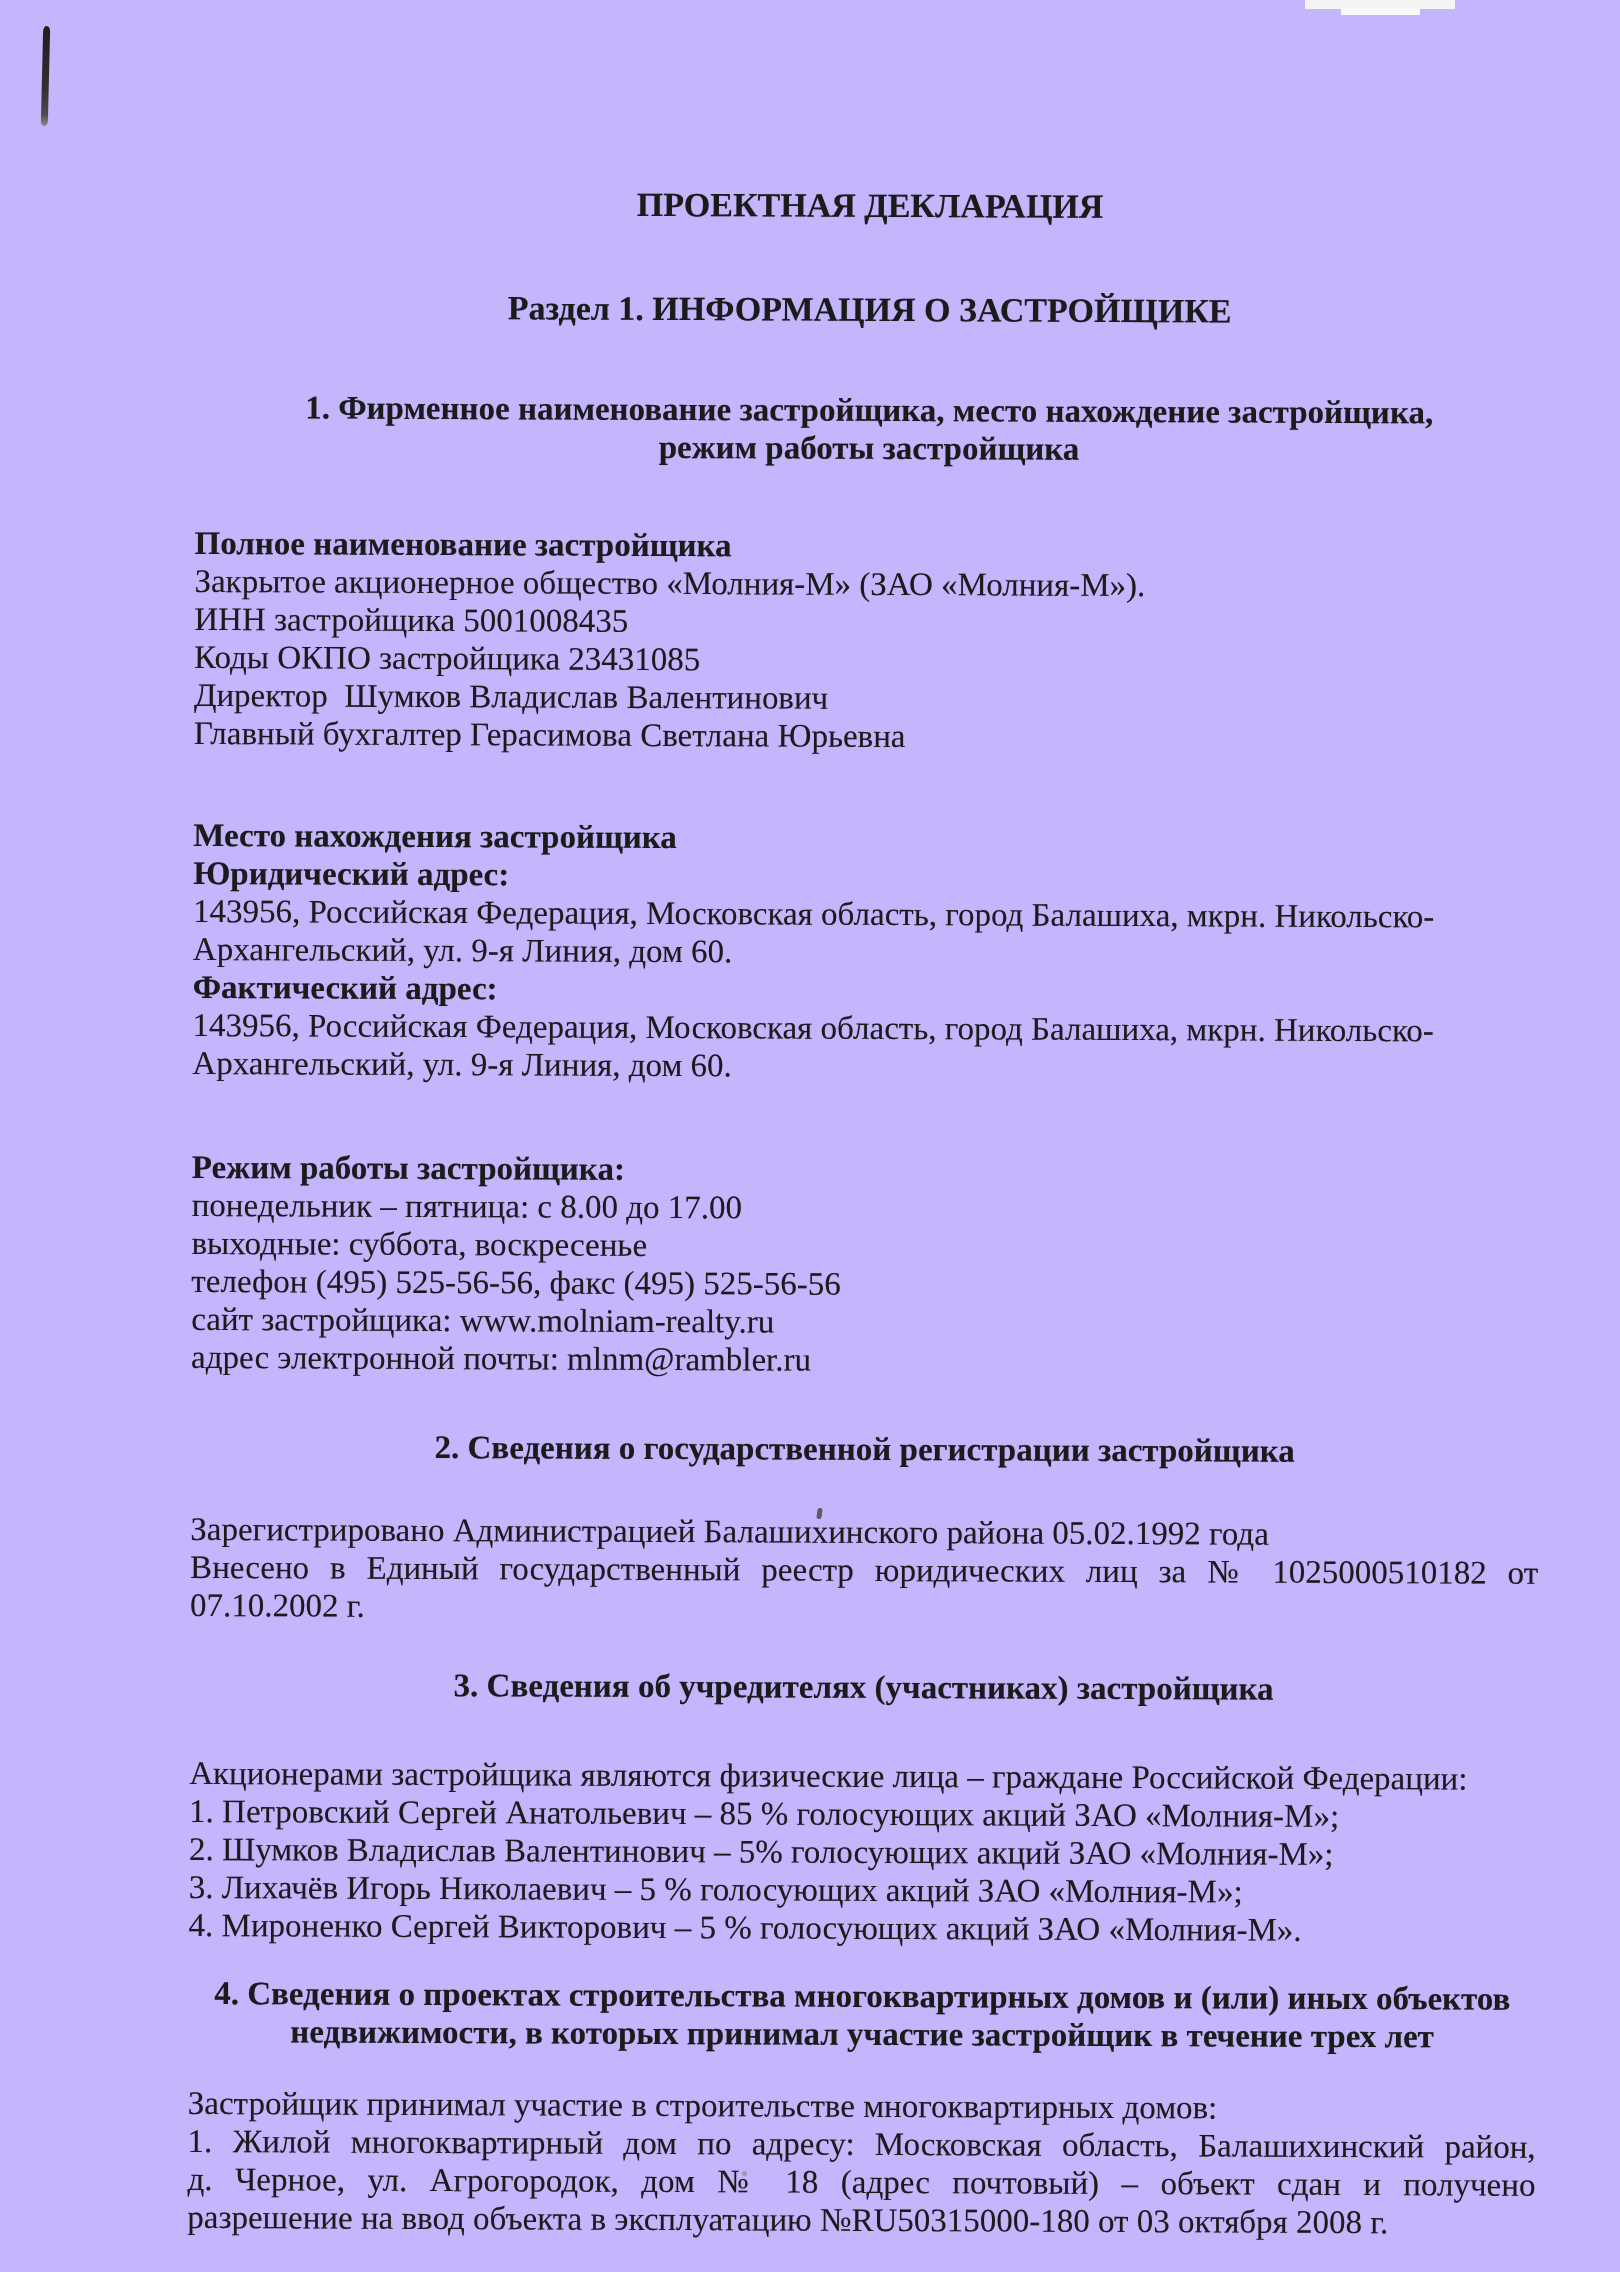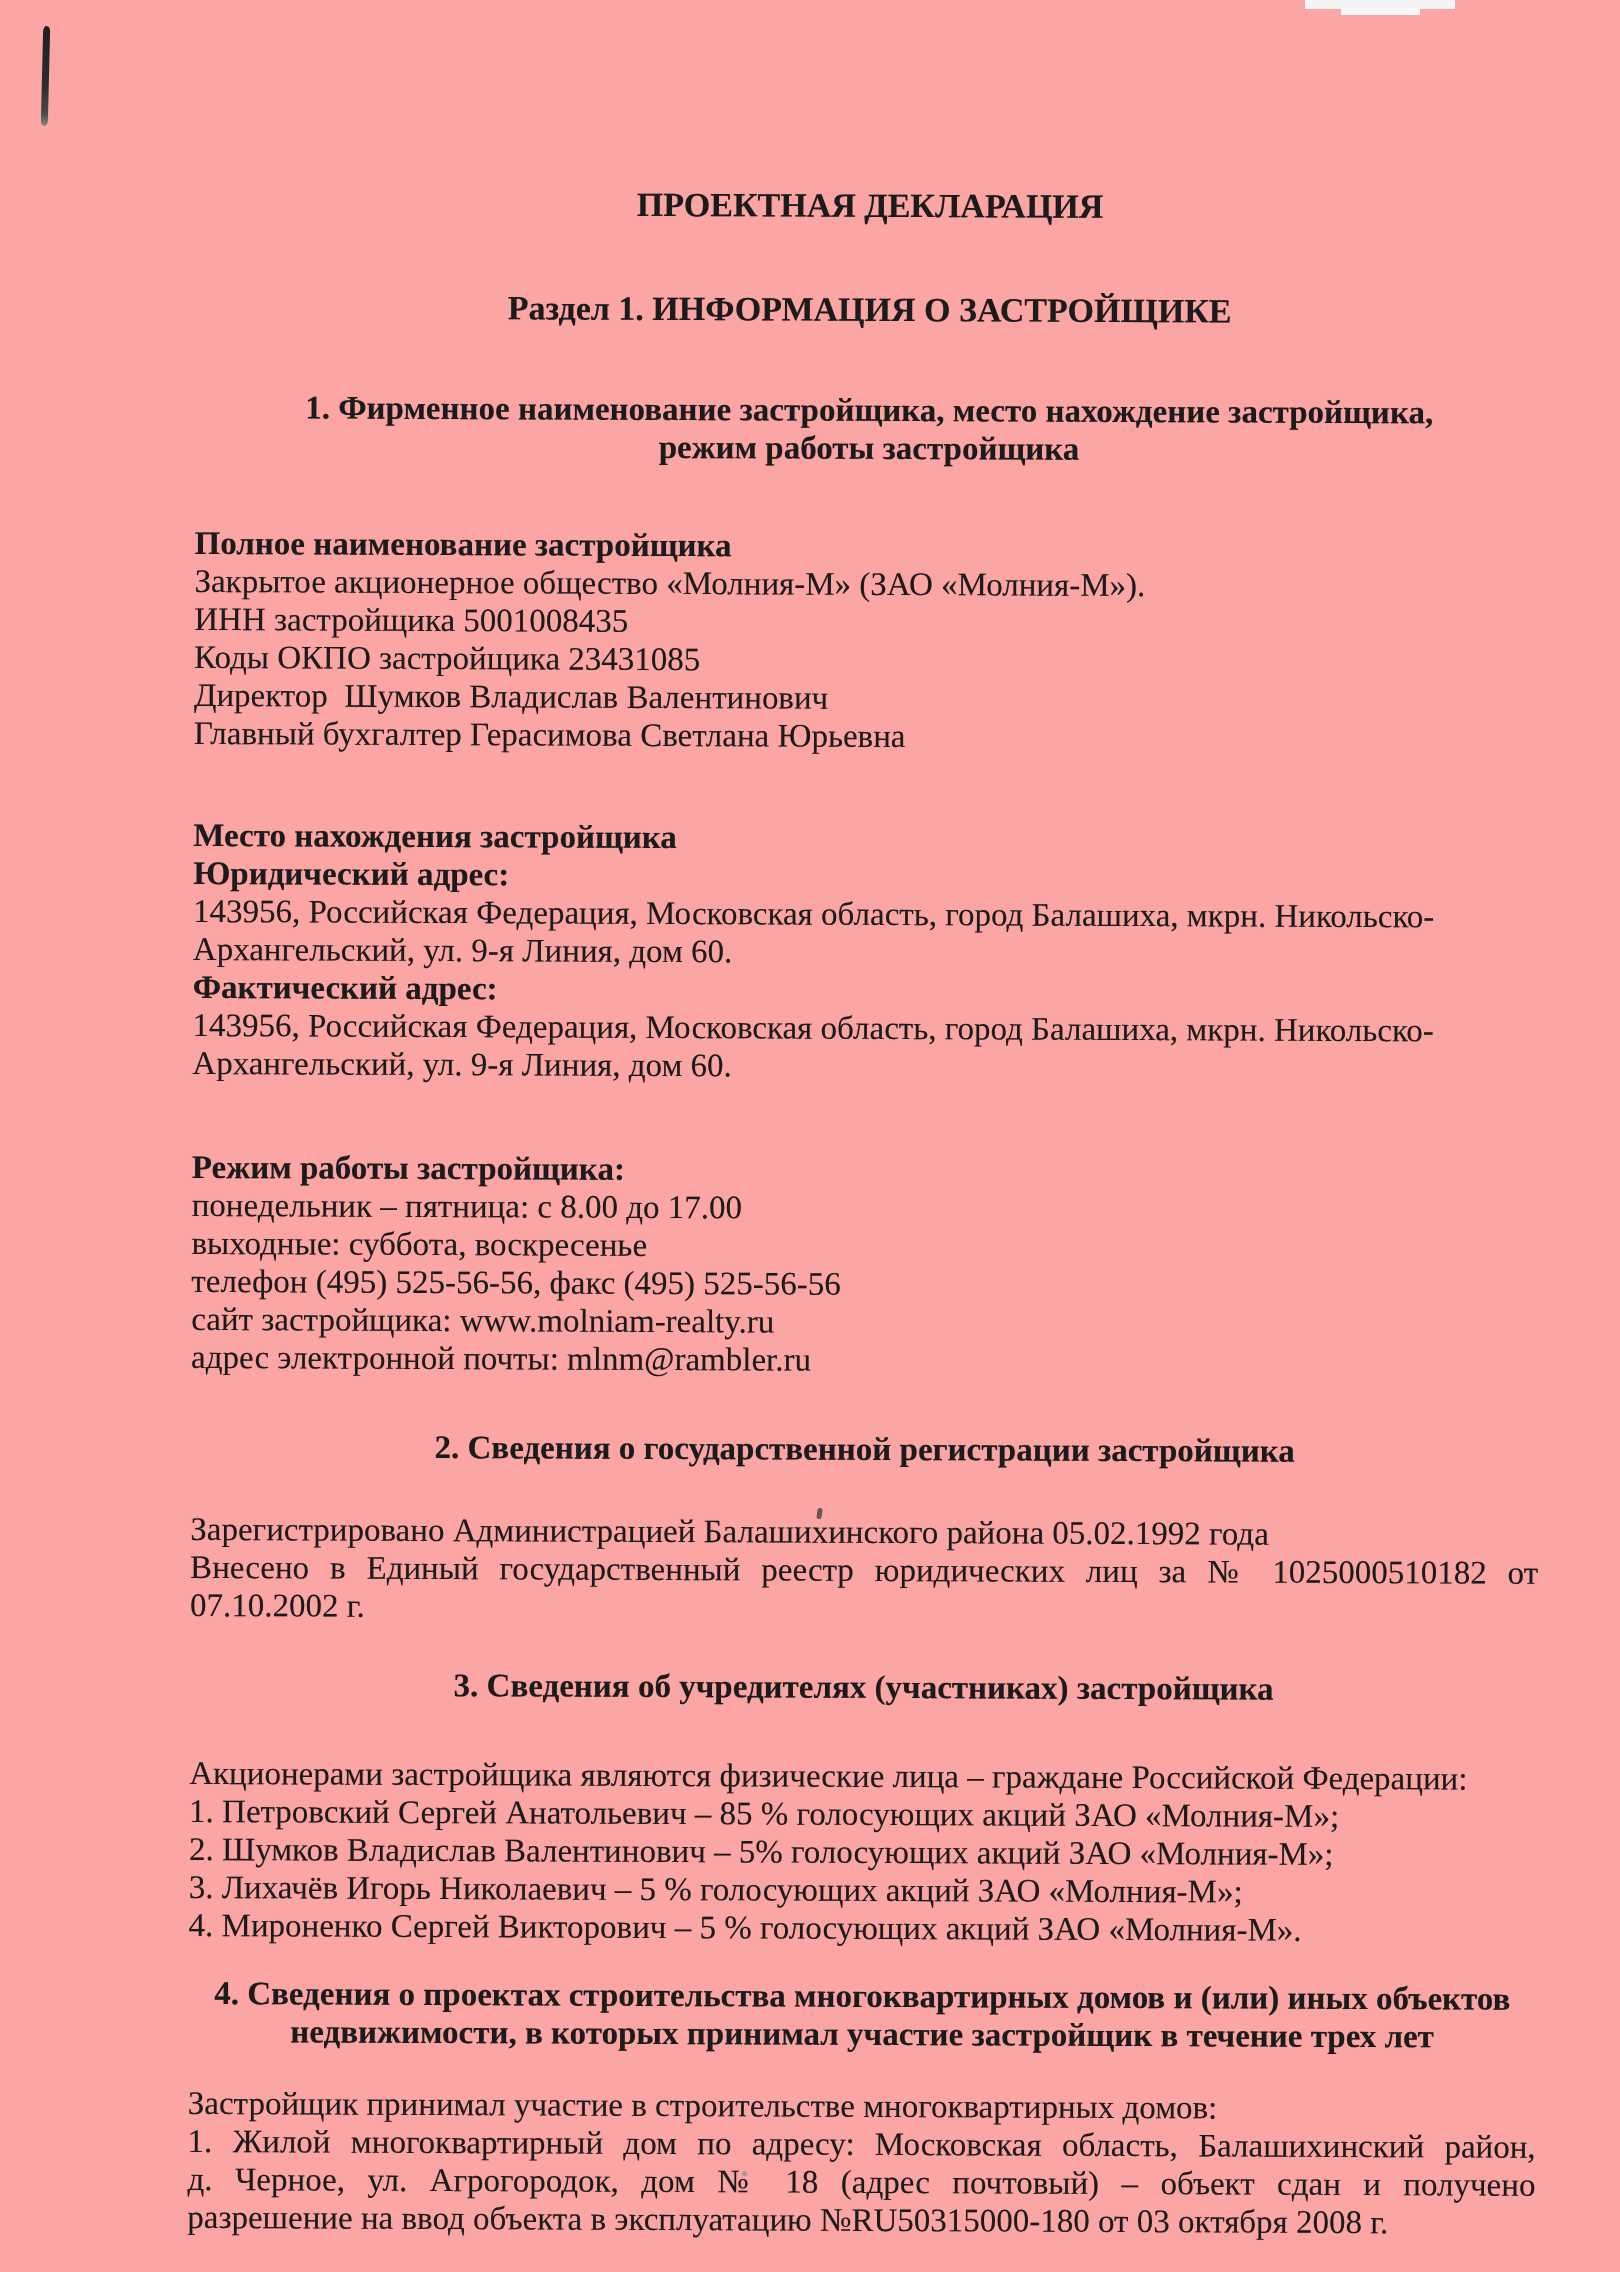--- a/index.html
+++ b/index.html
@@ -4,21 +4,21 @@
 <style>
   html, body { margin: 0; padding: 0; }
   body {
     width: 1620px; height: 2273px;
     background: #ffffff;
     overflow: hidden;
     position: relative;
     font-family: "Liberation Serif", "DejaVu Serif", serif;
     color: #1b1b1b;
   }
-  .page { position: absolute; inset: 0; background: #fca5a5; padding-left: 16px; }
+  .page { position: absolute; inset: 0; background: #c4b5fd; padding-left: 16px; }
 
   
   .pen-mark {
     position: absolute; left: 42px; top: 26px; width: 7.2px; height: 100px;
     background: linear-gradient(180deg, #1f1f1f 0%, #2e2e2e 60%, #4a4a4a 88%, #8a8a8a 100%);
     border-radius: 4px / 6px;
     transform: rotate(1.4deg);
   }
   .top-strip {
     position: absolute; left: 1305px; top: 0; width: 150px; height: 9.2px;

